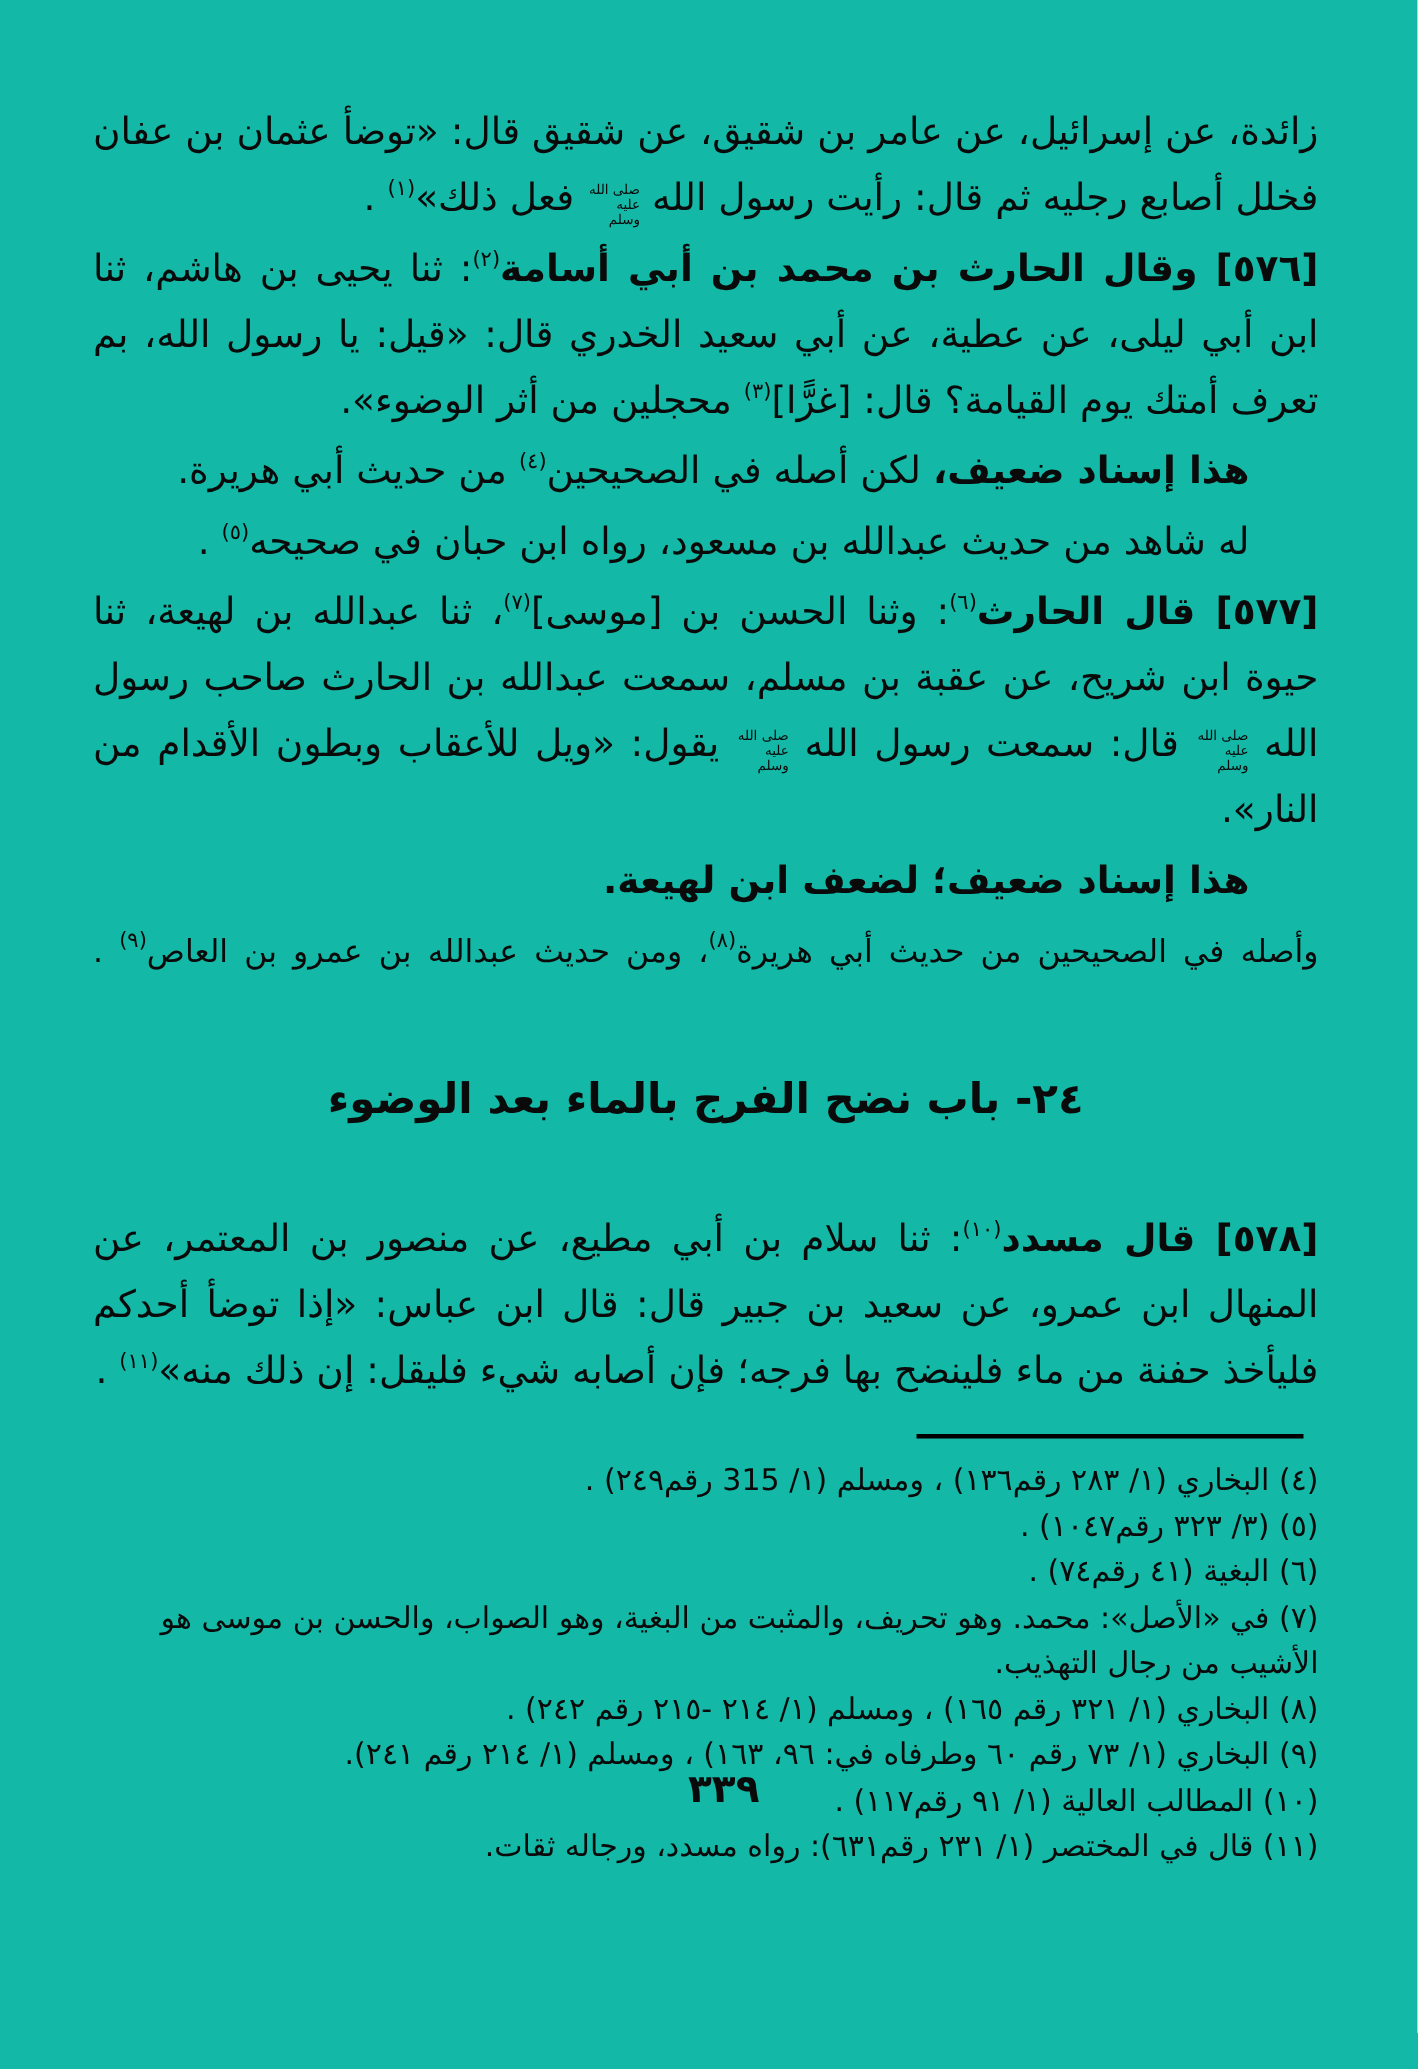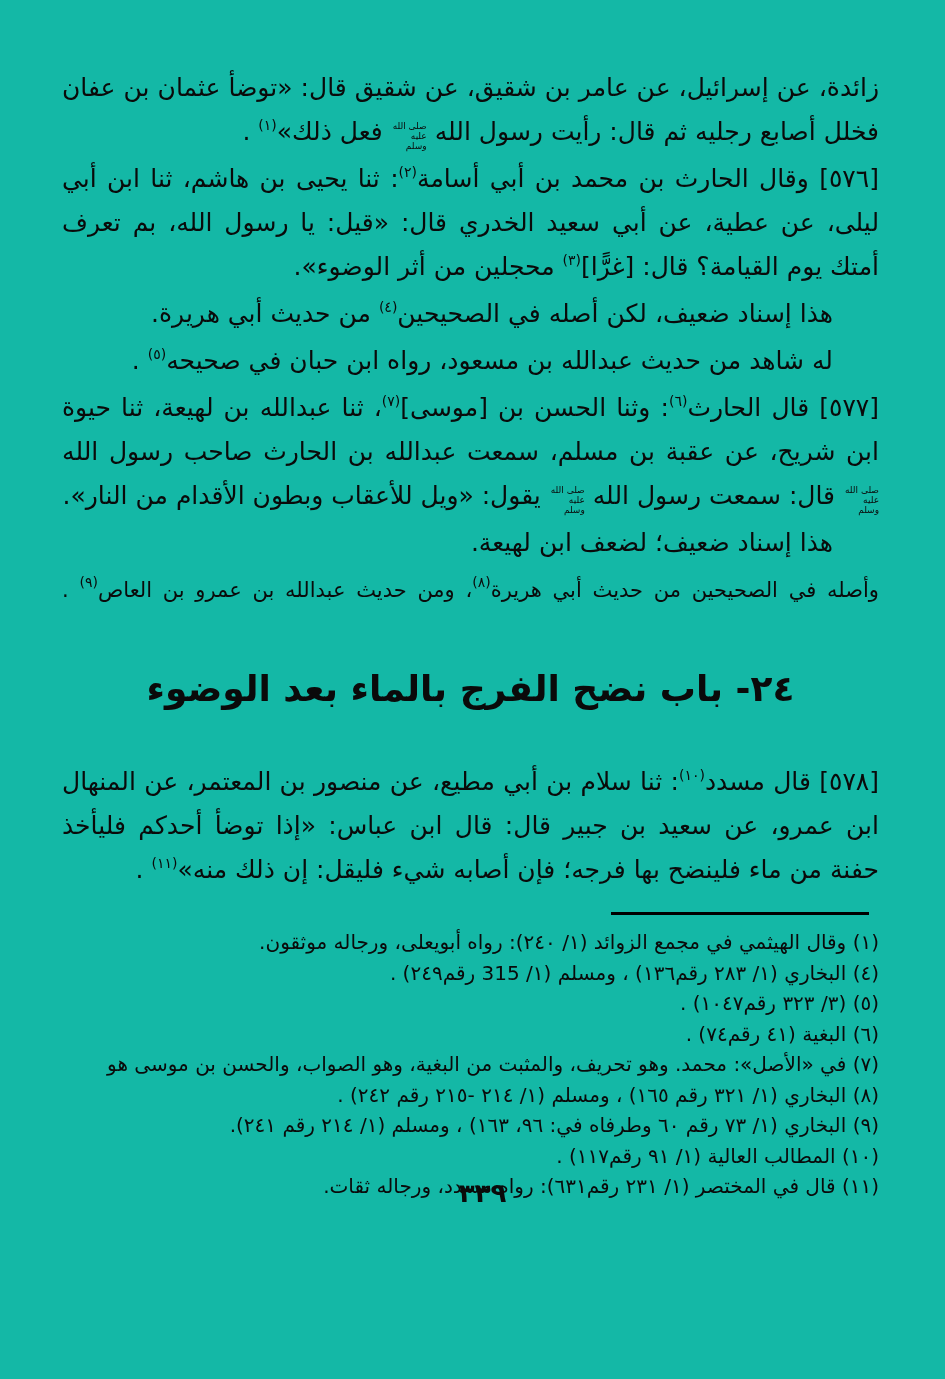--- a/index.html
+++ b/index.html
@@ -5,25 +5,25 @@
   html,body{margin:0;padding:0;background:#ffffff;}
   .page{
     width:945px;height:1379px;box-sizing:border-box;position:relative;
     background:#14b8a6;color:#0a0a0a;direction:rtl;
     font-family:"DejaVu Sans", sans-serif;
     padding:66px 66px 0 62px;overflow:hidden;
   }
   .body-text{font-size:25px;line-height:44px;text-align:justify;}
   .body-text p{margin:0 0 3px 0;}
   .indent{text-indent:46px;}
-  .b{font-weight:normal;}
+  .b{font-weight:bold;}
   sup.fnref{font-size:14px;line-height:0;vertical-align:10px;font-weight:normal;letter-spacing:0;}
   .condensed{font-size:21px;line-height:44px;text-align:justify;text-align-last:justify;}
   .heading{
-    text-align:center;font-weight:bold;font-size:36px;line-height:46px;
+    text-align:center;font-weight:bold;font-size:28px;line-height:46px;
     margin:54px 0 48px 0;
   }
   .pbuh{
     display:inline-block;width:36px;vertical-align:-9px;
     font-size:9px;line-height:10px;font-weight:normal;white-space:normal;
   }
   .pbuh span{display:block;}
   .fn-sep{height:3px;background:#000;width:258px;margin:20px 10px 12px auto;}
   .footnotes{font-size:20px;line-height:30.5px;text-align:justify;}
   .footnotes .fn{margin:0;}
@@ -55,25 +55,25 @@
 
     <div class="heading">٢٤- باب نضح الفرج بالماء بعد الوضوء</div>
 
     <p><span class="b">[٥٧٨] قال مسدد</span><sup class="fnref">(١٠)</sup><span>: ثنا سلام بن أبي مطيع، عن منصور بن المعتمر، عن المنهال ابن عمرو، عن سعيد بن جبير قال: قال ابن عباس: «إذا توضأ أحدكم فليأخذ حفنة من ماء فلينضح بها فرجه؛ فإن أصابه شيء فليقل: إن ذلك منه»</span><sup class="fnref">(١١)</sup><span> .</span></p>
 
   </div>
 
   <div class="fn-sep"></div>
 
   <div class="footnotes">
-    <div class="fn">(١) وقال الهيثمي في مجمع الزوائد (١/ ٢٤٠): رواه أبويعلى، ورجاله موثقون.</div>
     <div class="fn">(٤) البخاري (١/ ٢٨٣ رقم١٣٦) ، ومسلم (١/ 315 رقم٢٤٩) .</div>
     <div class="fn">(٥) (٣/ ٣٢٣ رقم١٠٤٧) .</div>
     <div class="fn">(٦) البغية (٤١ رقم٧٤) .</div>
     <div class="fn">(٧) في «الأصل»: محمد. وهو تحريف، والمثبت من البغية، وهو الصواب، والحسن بن موسى هو</div>
+    <div class="fn">الأشيب من رجال التهذيب.</div>
     <div class="fn">(٨) البخاري (١/ ٣٢١ رقم ١٦٥) ، ومسلم (١/ ٢١٤ -٢١٥ رقم ٢٤٢) .</div>
     <div class="fn">(٩) البخاري (١/ ٧٣ رقم ٦٠ وطرفاه في: ٩٦، ١٦٣) ، ومسلم (١/ ٢١٤ رقم ٢٤١).</div>
     <div class="fn">(١٠) المطالب العالية (١/ ٩١ رقم١١٧) .</div>
     <div class="fn">(١١) قال في المختصر (١/ ٢٣١ رقم٦٣١): رواه مسدد، ورجاله ثقات.</div>
   </div>
 
   <div class="page-number">٣٣٩</div>
 
 </div>
 

